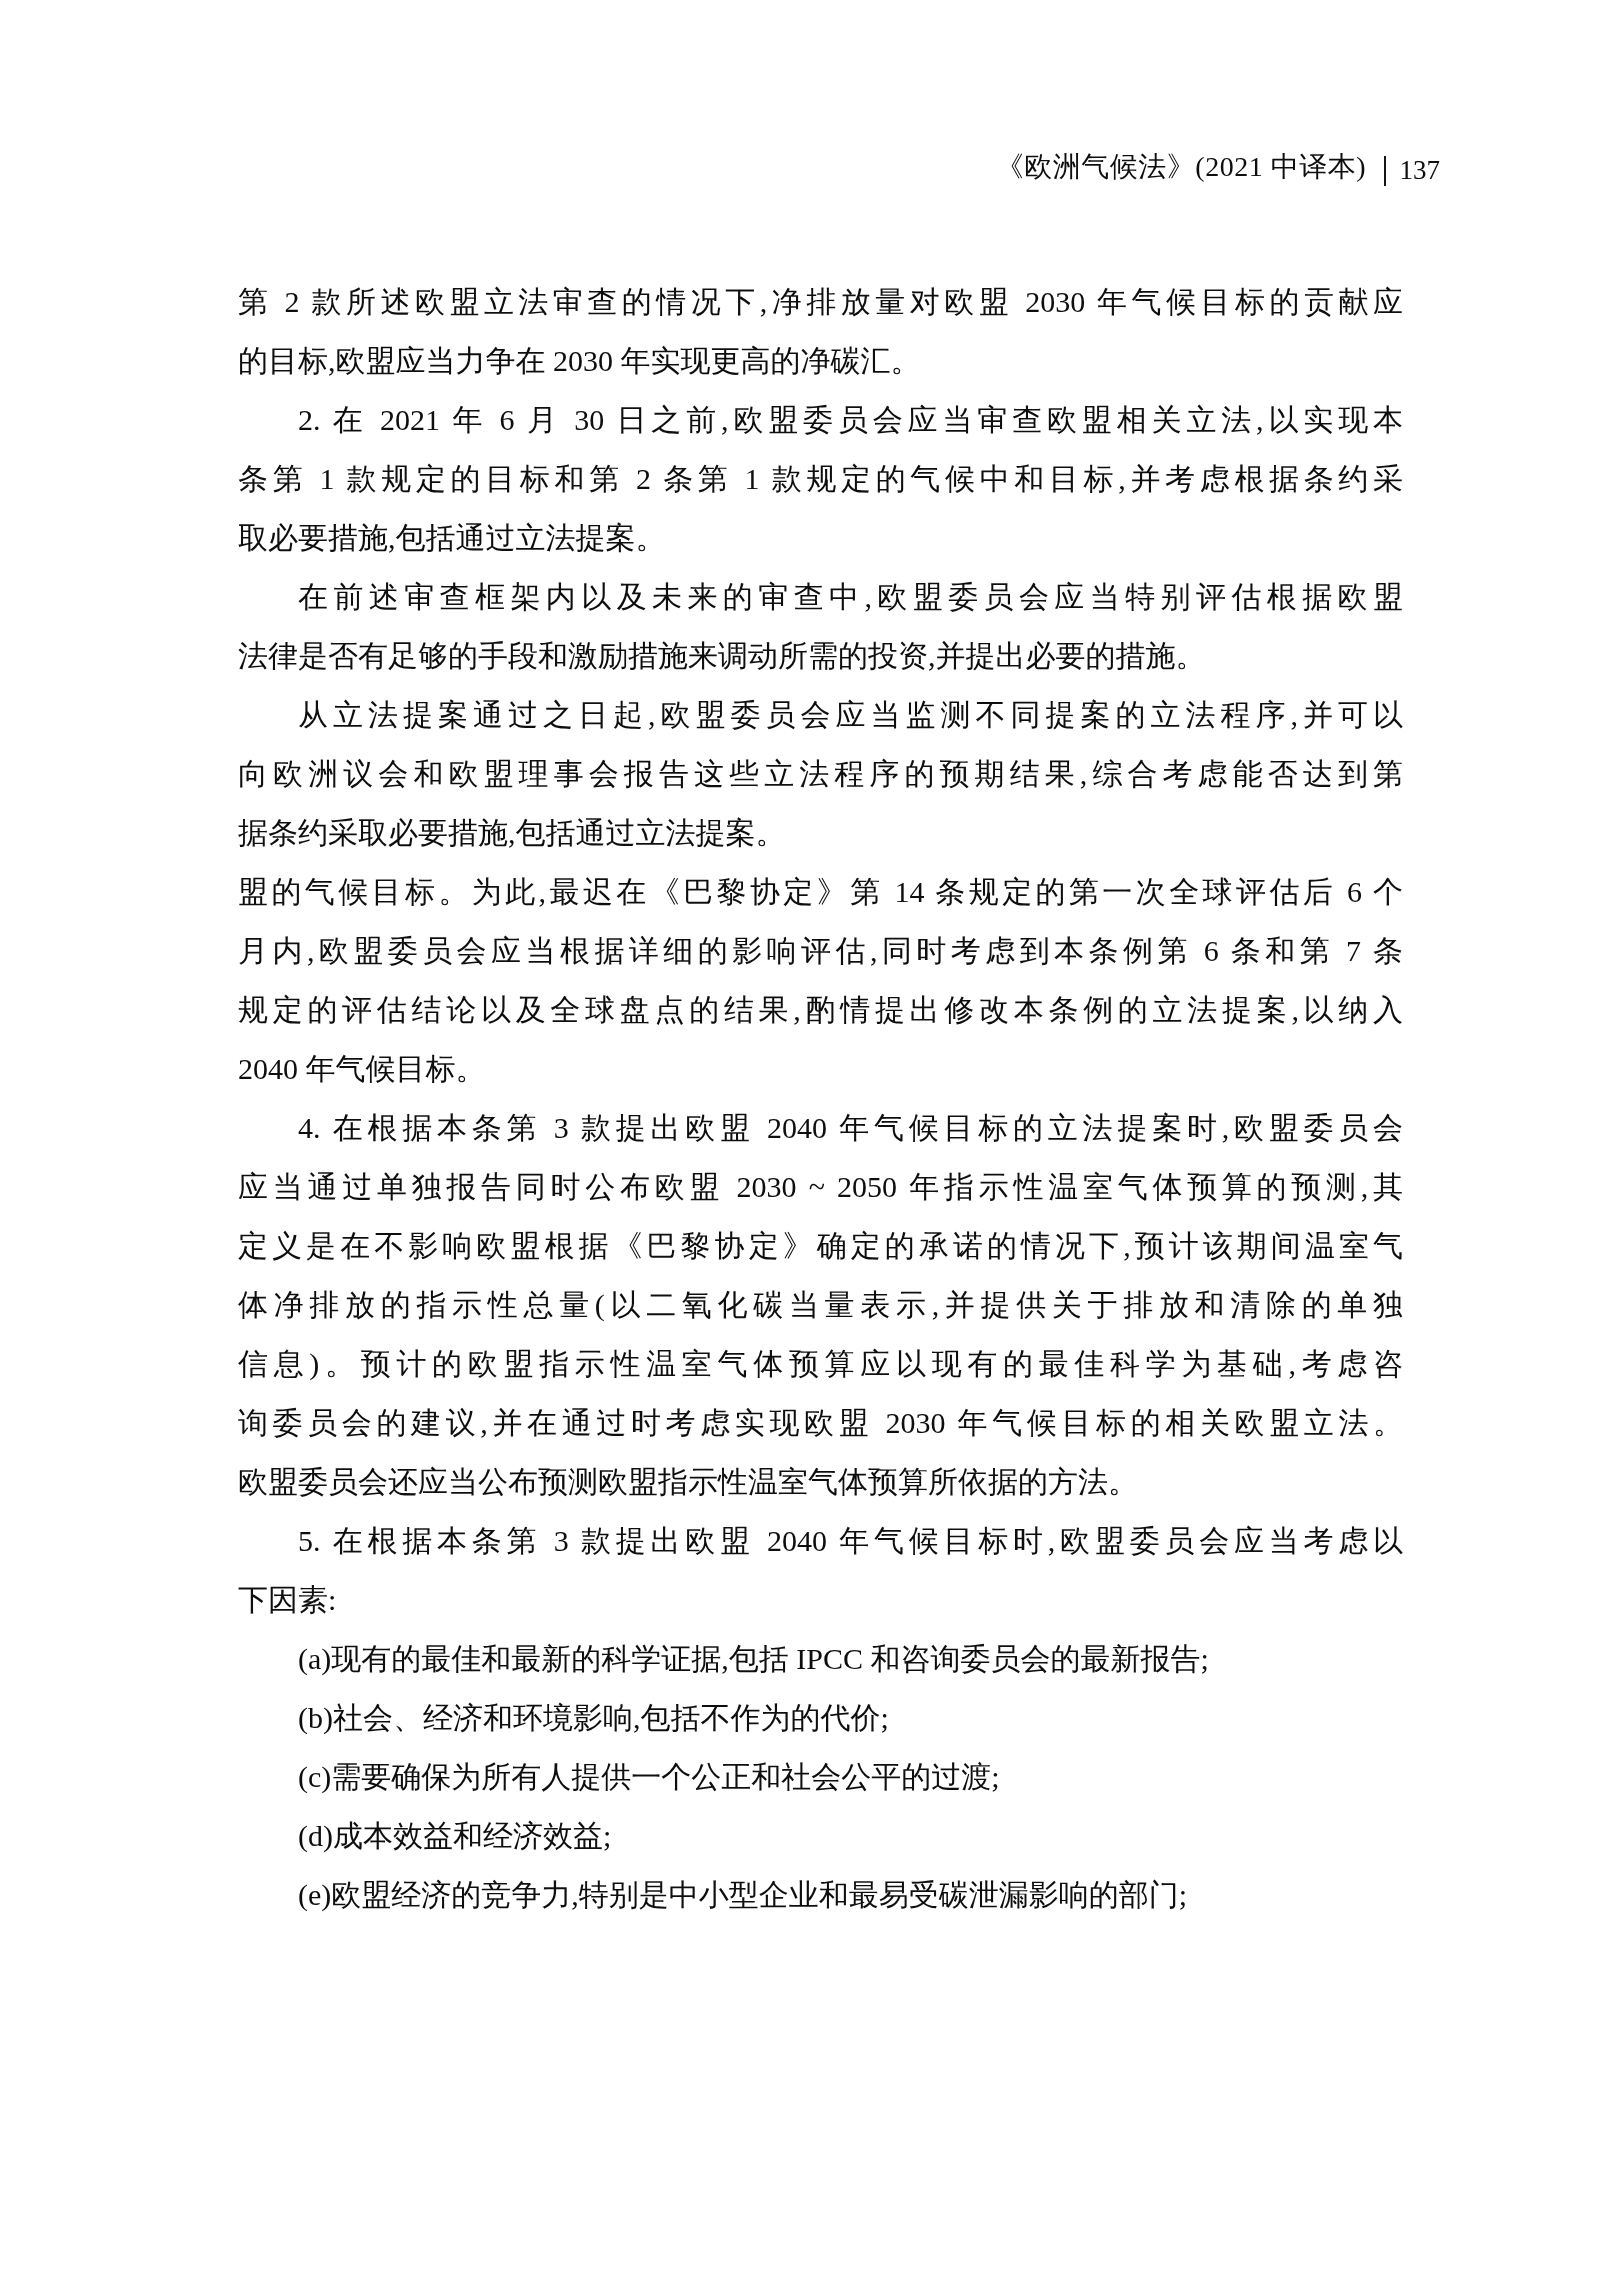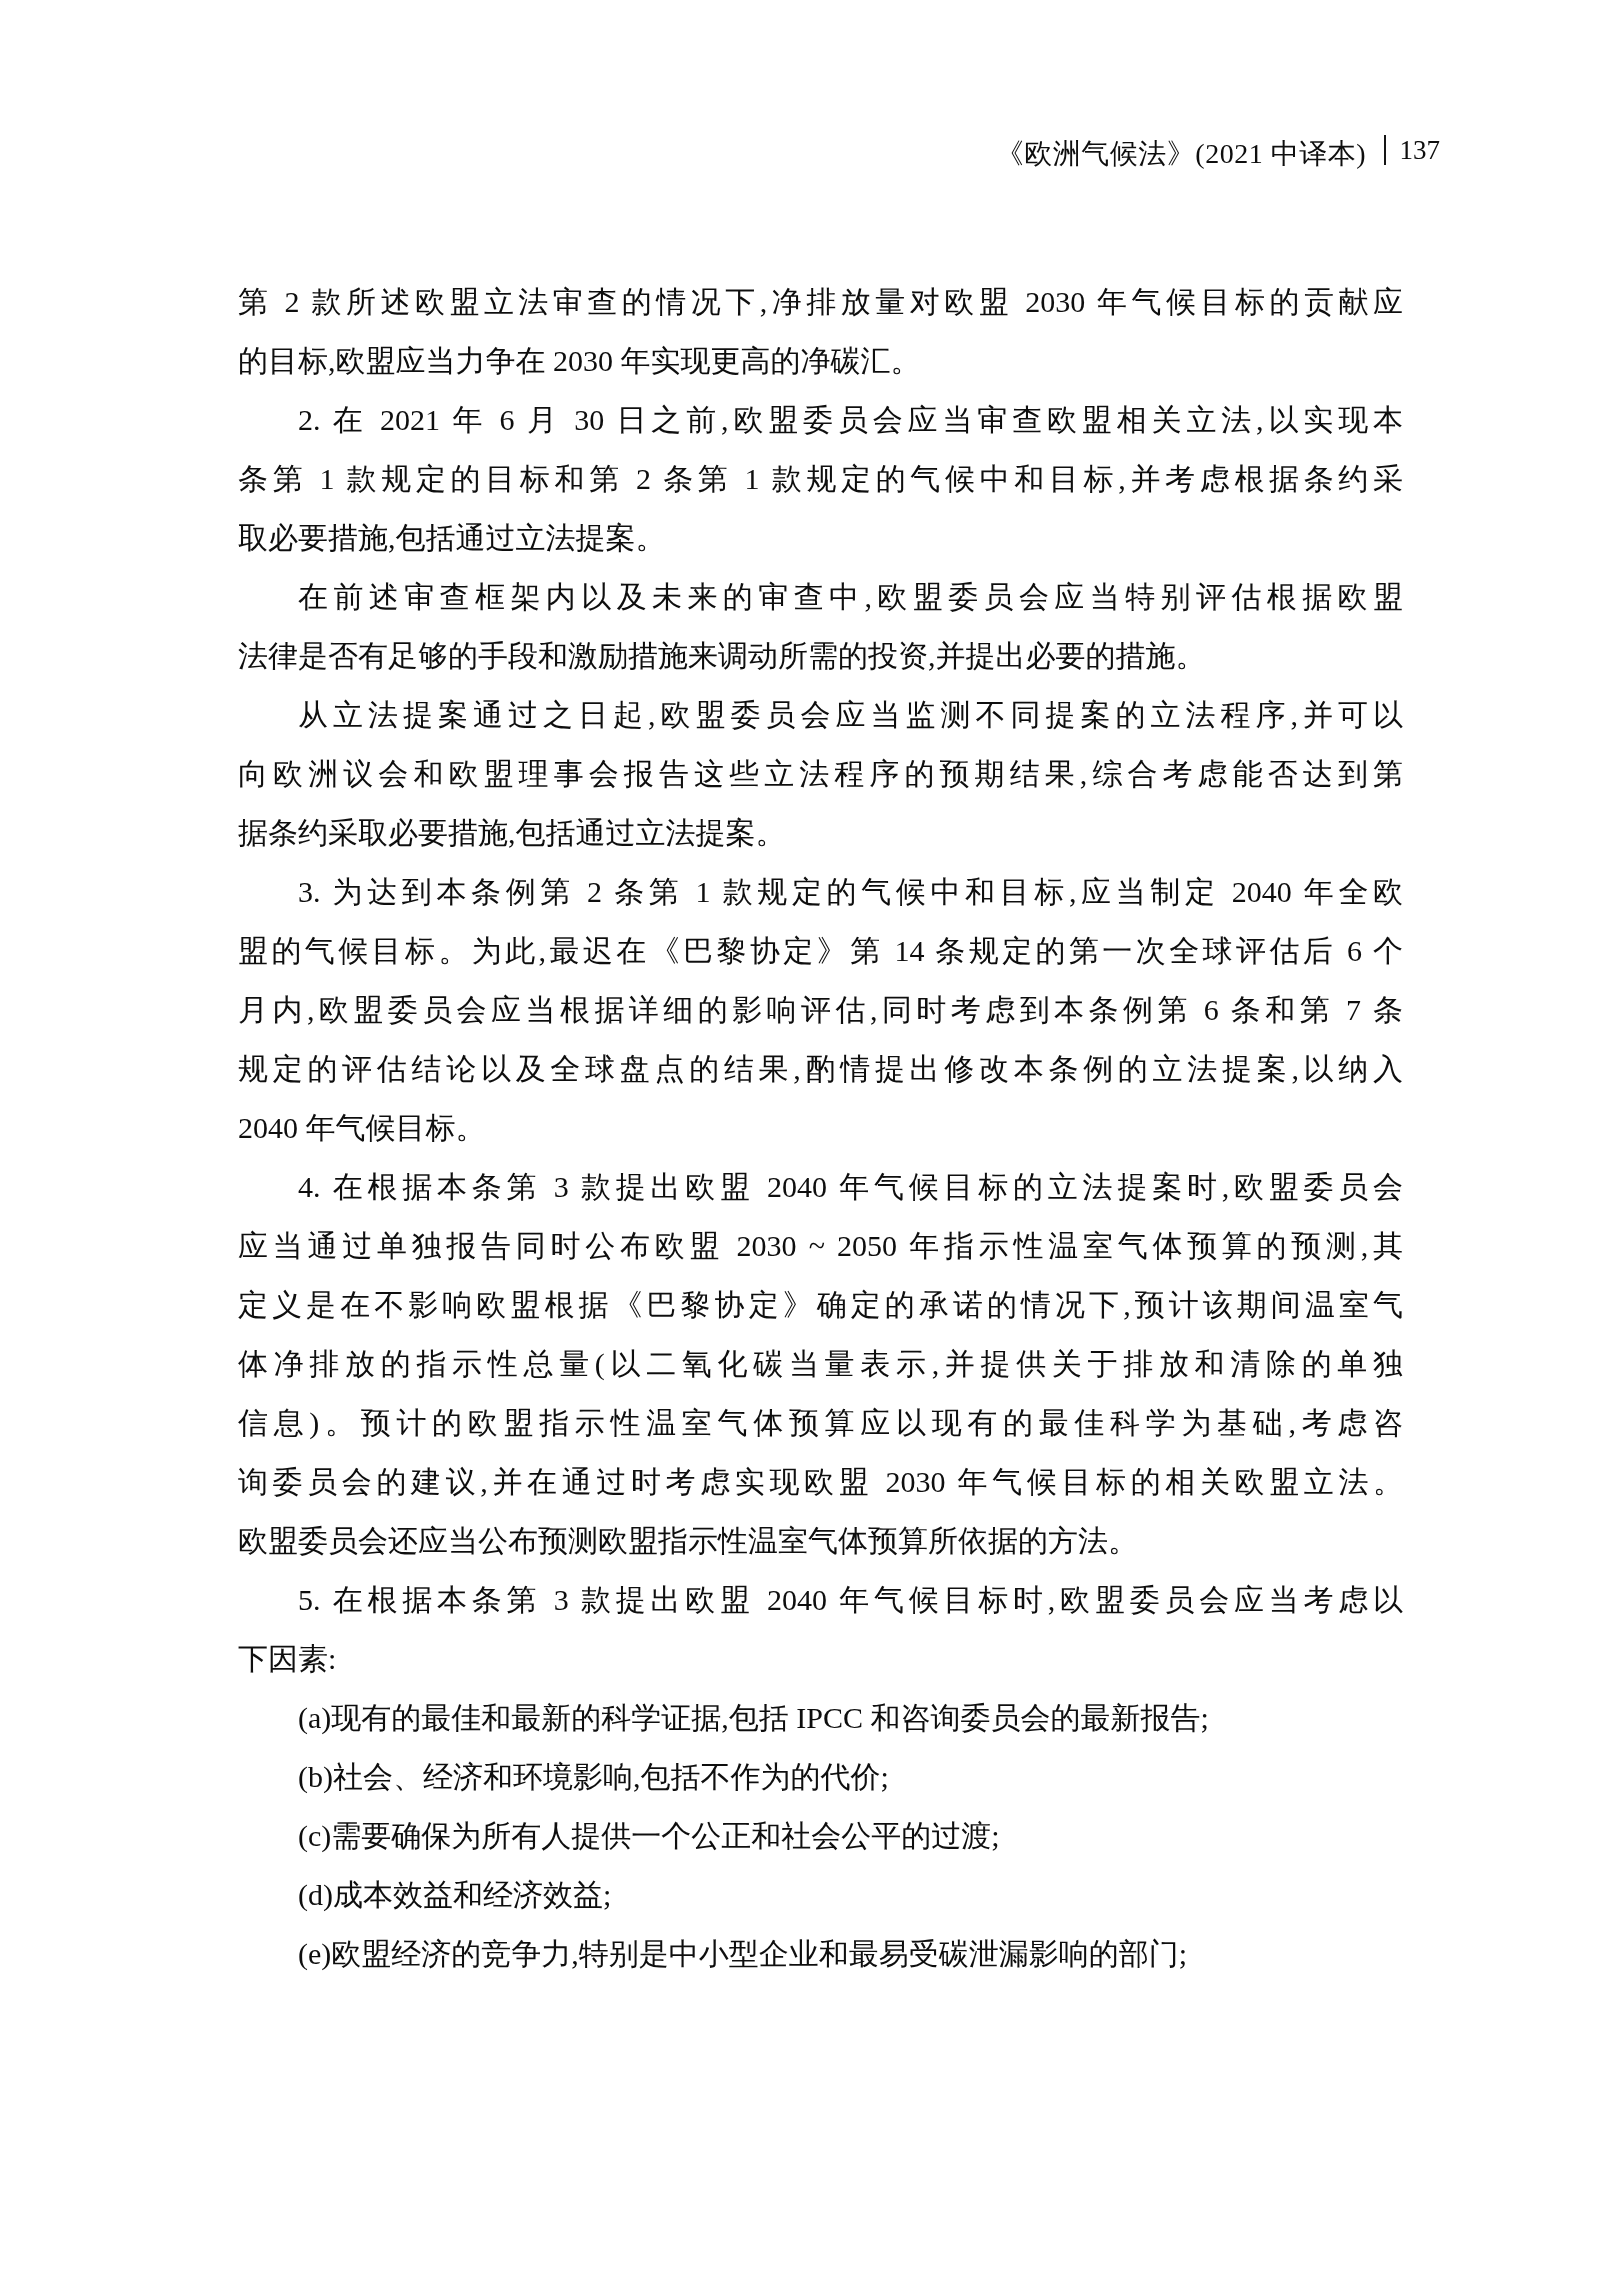--- a/index.html
+++ b/index.html
@@ -16,21 +16,21 @@
     font-family: "Liberation Serif", "DejaVu Serif", serif;
     overflow: hidden;
   }
   
   #running-head {
     position: absolute;
     top: 135px;
     right: 175px;
     height: 51px;
     display: flex;
-    align-items: flex-start;
+    align-items: flex-end;
     white-space: nowrap;
   }
   #running-head .title {
     font-size: 28px;
     letter-spacing: 0.5px;
   }
   #running-head .sep {
     width: 2.6px;
     height: 30px;
     background: #151515;
@@ -77,21 +77,20 @@
       <div class="line">第 2 款所述欧盟立法审查的情况下,净排放量对欧盟 2030 年气候目标的贡献应</div>
       <div class="line last">的目标,欧盟应当力争在 2030 年实现更高的净碳汇。</div>
       <div class="line indent">2. 在 2021 年 6 月 30 日之前,欧盟委员会应当审查欧盟相关立法,以实现本</div>
       <div class="line">条第 1 款规定的目标和第 2 条第 1 款规定的气候中和目标,并考虑根据条约采</div>
       <div class="line last">取必要措施,包括通过立法提案。</div>
       <div class="line indent">在前述审查框架内以及未来的审查中,欧盟委员会应当特别评估根据欧盟</div>
       <div class="line last">法律是否有足够的手段和激励措施来调动所需的投资,并提出必要的措施。</div>
       <div class="line indent">从立法提案通过之日起,欧盟委员会应当监测不同提案的立法程序,并可以</div>
       <div class="line">向欧洲议会和欧盟理事会报告这些立法程序的预期结果,综合考虑能否达到第</div>
       <div class="line last">据条约采取必要措施,包括通过立法提案。</div>
-      <div class="line indent">3. 为达到本条例第 2 条第 1 款规定的气候中和目标,应当制定 2040 年全欧</div>
       <div class="line">盟的气候目标。为此,最迟在《巴黎协定》第 14 条规定的第一次全球评估后 6 个</div>
       <div class="line">月内,欧盟委员会应当根据详细的影响评估,同时考虑到本条例第 6 条和第 7 条</div>
       <div class="line">规定的评估结论以及全球盘点的结果,酌情提出修改本条例的立法提案,以纳入</div>
       <div class="line last">2040 年气候目标。</div>
       <div class="line indent">4. 在根据本条第 3 款提出欧盟 2040 年气候目标的立法提案时,欧盟委员会</div>
       <div class="line">应当通过单独报告同时公布欧盟 2030 ~ 2050 年指示性温室气体预算的预测,其</div>
       <div class="line">定义是在不影响欧盟根据《巴黎协定》确定的承诺的情况下,预计该期间温室气</div>
       <div class="line">体净排放的指示性总量(以二氧化碳当量表示,并提供关于排放和清除的单独</div>
       <div class="line">信息)。预计的欧盟指示性温室气体预算应以现有的最佳科学为基础,考虑咨</div>
       <div class="line">询委员会的建议,并在通过时考虑实现欧盟 2030 年气候目标的相关欧盟立法。</div>

